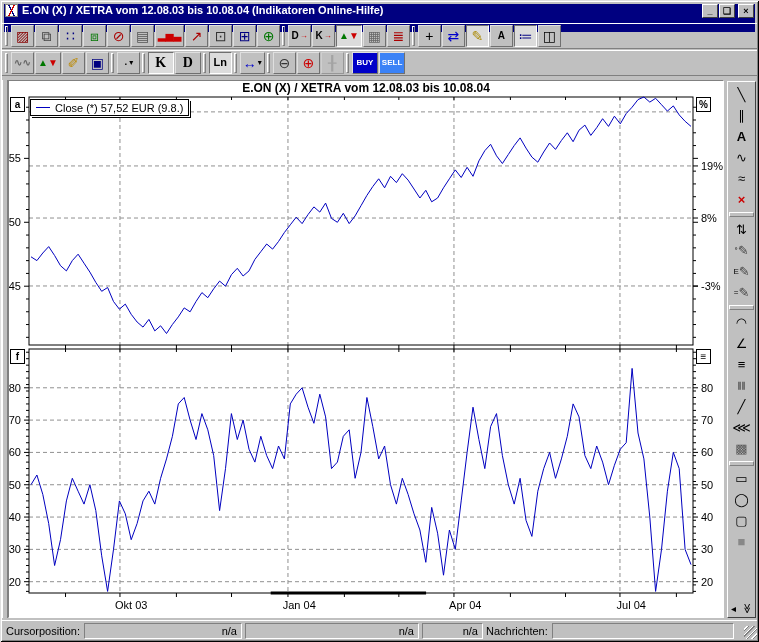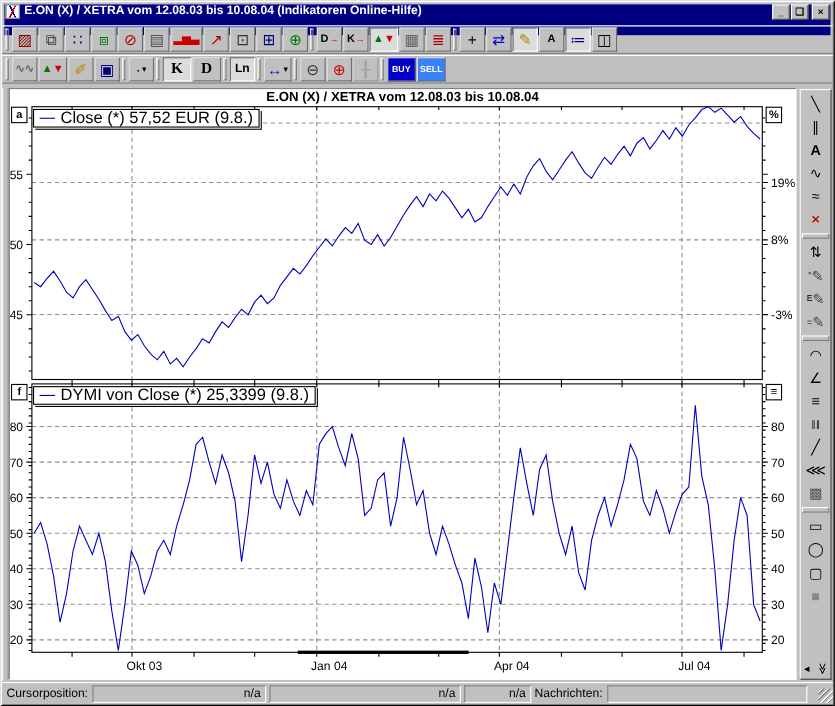--- a/index.html
+++ b/index.html
@@ -41,21 +41,21 @@
   .left-strip{position:absolute;left:2px;top:80px;width:6px;height:538px;background:#c0c0c0;
     border-right:1px solid #808080;box-shadow:inset 1px 0 0 #fff;}
   .chart-panel{position:absolute;left:8px;top:80px;width:716px;height:538px;background:#fff;
     border:1px solid #808080;border-right-color:#fff;border-bottom-color:#fff;}
   .chart-title{position:absolute;left:0;top:0;width:100%;text-align:center;font-weight:bold;
     font-size:12px;color:#000;}
   #chart-svg{position:absolute;left:0;top:0;}
   .corner-box{position:absolute;width:15px;height:15px;background:#fff;border:1px solid #000;
     font-size:10px;font-weight:bold;display:flex;align-items:center;justify-content:center;line-height:1;}
   .legend{position:absolute;height:17px;background:#fff;border:1px solid #000;display:flex;
-    align-items:center;padding:0 5px;font-size:15px;white-space:nowrap;box-shadow:1px 1px 0 #fff,2px 2px 0 #000;text-align:center;}
+    align-items:center;padding:0 5px;font-size:11px;white-space:nowrap;box-shadow:1px 1px 0 #fff,2px 2px 0 #000;text-align:center;}
   .legend .dash{display:inline-block;width:14px;height:0;border-top:1px solid #0000bf;margin-right:5px;}
   
   .sidebar{position:absolute;left:727px;top:81px;width:29px;height:537px;background:#c0c0c0;
     border:1px solid;border-color:#fff #404040 #404040 #fff;display:flex;flex-direction:column;
     align-items:center;padding-top:2px;}
   .side-tool{width:25px;height:21px;display:flex;align-items:center;justify-content:center;
     font-size:13px;line-height:1;user-select:none;}
   .side-tool .tiny{font-size:8px;}
   .side-divider{width:25px;height:5px;border:1px solid;border-color:#fff #808080 #808080 #fff;
     background:#c0c0c0;margin:2px 0;}
@@ -438,24 +438,20 @@
         <text x="622.272" y="528" text-anchor="middle" font-size="11" font-family="Liberation Sans, sans-serif">Jul 04</text>
       </svg>
     <div class="corner-box" style="left:1px;top:16px;">a</div>
     <div class="corner-box" style="left:687px;top:16px;">%</div>
     <div class="corner-box" style="left:1px;top:268px;">f</div>
     <div class="corner-box" style="left:687px;top:268px;">≡</div>
     <div class="legend" style="left:21px;top:18px;">
       <span class="dash"></span>
       <span>Close (*) 57,52 EUR (9.8.)</span>
     </div>
-    <div class="legend" style="left:21px;top:270px;">
-      <span class="dash"></span>
-      <span>DYMI von Close (*) 25,3399 (9.8.)</span>
-    </div>
   </div>
 
   <div class="sidebar" id="sidebar">
       <div class="side-tool">
         <span style="color: rgb(0, 0, 0);">╲</span>
       </div>
       <div class="side-tool">
         <span style="color: rgb(0, 0, 0);">∥</span>
       </div>
       <div class="side-tool">

